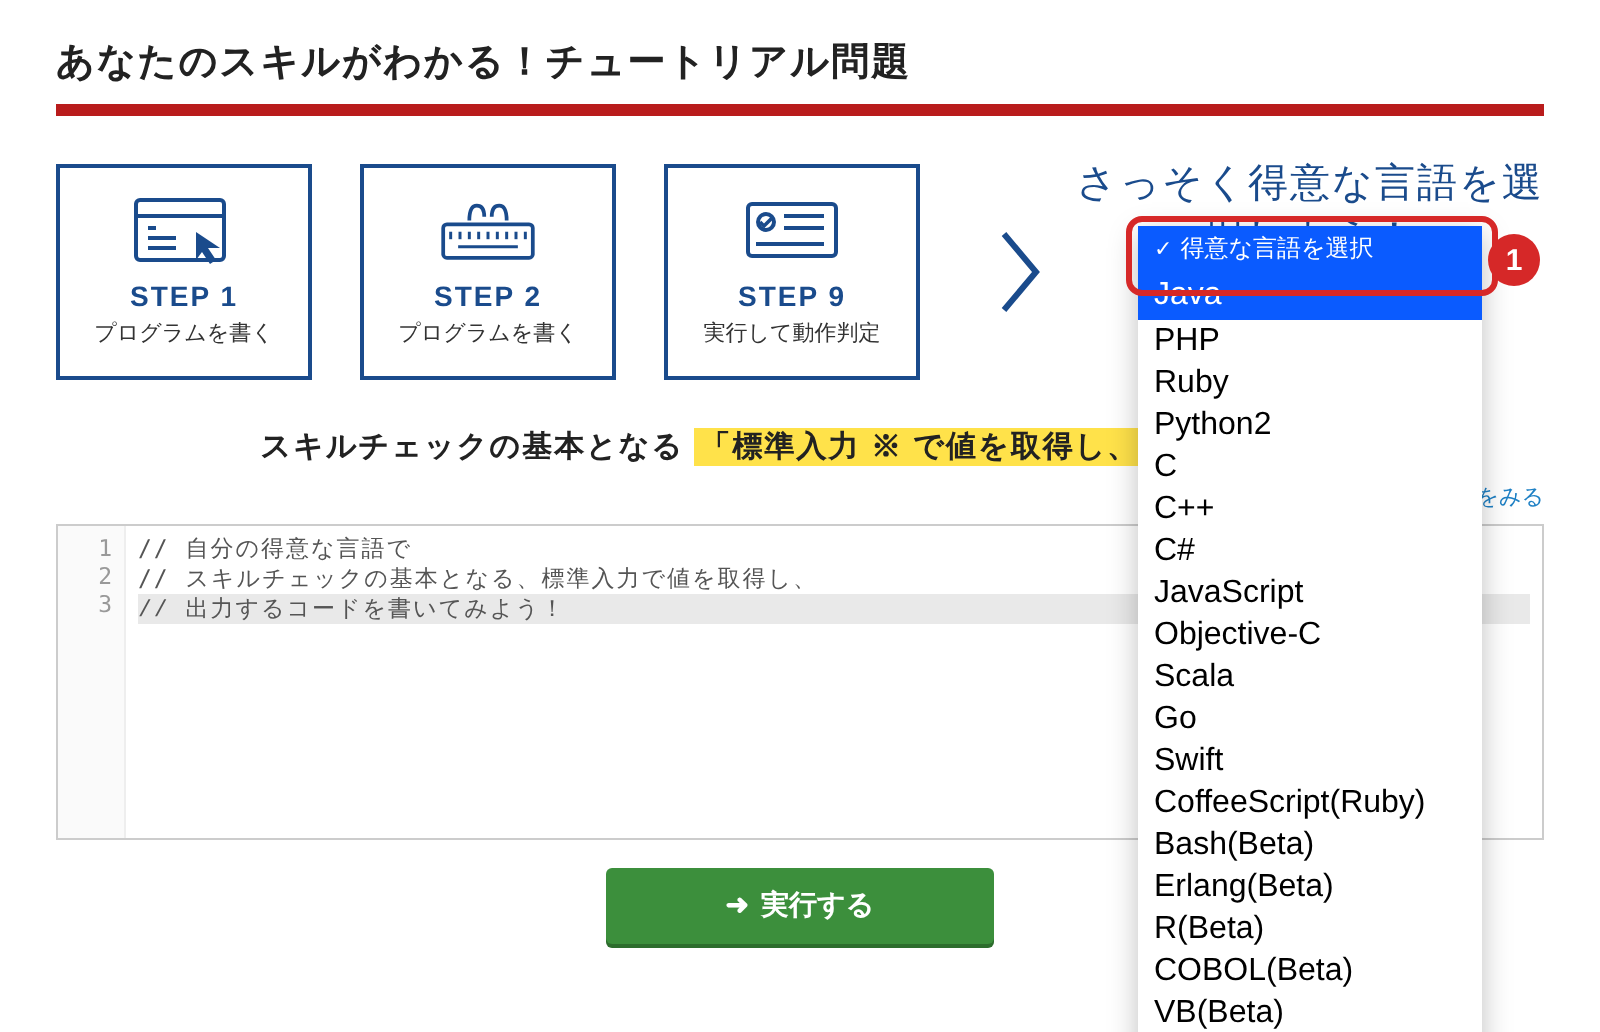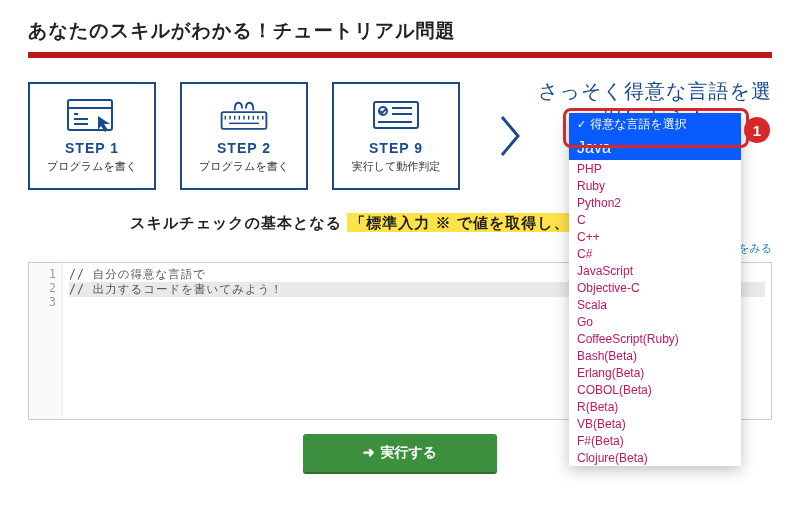--- a/index.html
+++ b/index.html
@@ -15,30 +15,30 @@
 .arrow-big { width: 34px; height: 108px; display: flex; align-items: center; justify-content: center; color: #1a4b8c; margin: 0 10px; }
 .right-head { flex: 1; text-align: center; }
 .cta-text { font-size: 20px; font-weight: normal; color: #1a4b8c; margin-bottom: 10px; margin-top: -4px; letter-spacing: 1px; }
 .subhead { margin-top: 24px; font-size: 15px; font-weight: bold; color: #222; text-align: center; letter-spacing: 1px; }
 .hl { background: #ffe24a; padding: 1px 3px; }
 .note-row { text-align: right; font-size: 11px; color: #666; margin-top: 8px; }
 .note-link { color: #1f81c5; }
 .editor { margin-top: 6px; border: 1px solid #ccc; height: 158px; background: #fff; font-family: monospace; font-size: 11.5px; display: flex; }
 .gutter { background: #fafafa; color: #999; text-align: right; padding: 4px 6px 0 0; border-right: 1px solid #eee; width: 34px; }
 .codearea { padding: 4px 6px 0; flex: 1; color: #555; letter-spacing: 1px; }
-.code-line.cur { background: #e9e9e9; }
+.code-line.cur { background: #e9e9e9; font-family: Liberation Mono, monospace; }
 .run-row { text-align: center; margin-top: 14px; }
 .run-btn { display: inline-block; background: #3c8f3c; color: #fff; font-size: 14px; font-weight: bold; padding: 10px 60px; border-radius: 3px; border: none; cursor: pointer; box-shadow: 0 2px 0 #2d6d2d; }
 .run-btn .ico { margin-right: 6px; }
 .dropdown-wrap { position: absolute; left: 569px; top: 113px; width: 172px; }
 .dd-selected { background: #0a5bff; color: #fff; font-size: 12px; padding: 3px 8px; display: flex; align-items: center; }
 .dd-selected .chk { margin-right: 4px; font-size: 11px; }
 .dd-hover { background: #0a5bff; color: #fff; font-size: 16px; padding: 3px 8px; }
 .dd-list { background: #fff; border-top: none; }
-.dd-item { font-size: 12px; color: #be185d; padding: 1.5px 8px; cursor: pointer; }
+.dd-item { font-size: 16px; color: #000000; padding: 1.5px 8px; cursor: pointer; }
 .dd-outline { position: absolute; left: 563px; top: 108px; width: 186px; height: 40px; border: 3px solid #d62828; border-radius: 8px; pointer-events: none; }
 .dd-badge { position: absolute; left: 744px; top: 117px; width: 26px; height: 26px; border-radius: 50%; background: #d62828; color: #fff; font-weight: bold; font-size: 15px; display: flex; align-items: center; justify-content: center; pointer-events: none; }
 .dd-shadow { box-shadow: 0 4px 14px rgba(0,0,0,0.25); }
 </style>
 </head>
 <body>
 
 <div class="page">
   <h1 class="page-title">あなたのスキルがわかる！チュートリアル問題</h1>
 
@@ -122,20 +122,21 @@
   </div>
 
   <div class="editor">
     <div class="gutter">
       <div>1</div>
       <div>2</div>
       <div>3</div>
     </div>
     <div class="codearea">
       <div class="code-line">// 自分の得意な言語で</div>
+      <div class="code-line">// スキルチェックの基本となる、標準入力で値を取得し、</div>
       <div class="code-line cur">// 出力するコードを書いてみよう！</div>
     </div>
   </div>
 
   <div class="run-row">
     <button class="run-btn">
       <span class="ico">➜</span><span>実行する</span>
     </button>
   </div>
 </div>
@@ -150,25 +151,26 @@
       <div class="dd-item">PHP</div>
       <div class="dd-item">Ruby</div>
       <div class="dd-item">Python2</div>
       <div class="dd-item">C</div>
       <div class="dd-item">C++</div>
       <div class="dd-item">C#</div>
       <div class="dd-item">JavaScript</div>
       <div class="dd-item">Objective-C</div>
       <div class="dd-item">Scala</div>
       <div class="dd-item">Go</div>
+      <div class="dd-item">Swift</div>
       <div class="dd-item">CoffeeScript(Ruby)</div>
       <div class="dd-item">Bash(Beta)</div>
       <div class="dd-item">Erlang(Beta)</div>
+      <div class="dd-item">R(Beta)</div>
       <div class="dd-item">COBOL(Beta)</div>
-      <div class="dd-item">R(Beta)</div>
       <div class="dd-item">VB(Beta)</div>
       <div class="dd-item">F#(Beta)</div>
       <div class="dd-item">Clojure(Beta)</div>
     </div>
 </div>
 
 <div class="dd-outline"></div>
 <div class="dd-badge">1</div>
 
 </body></html>

